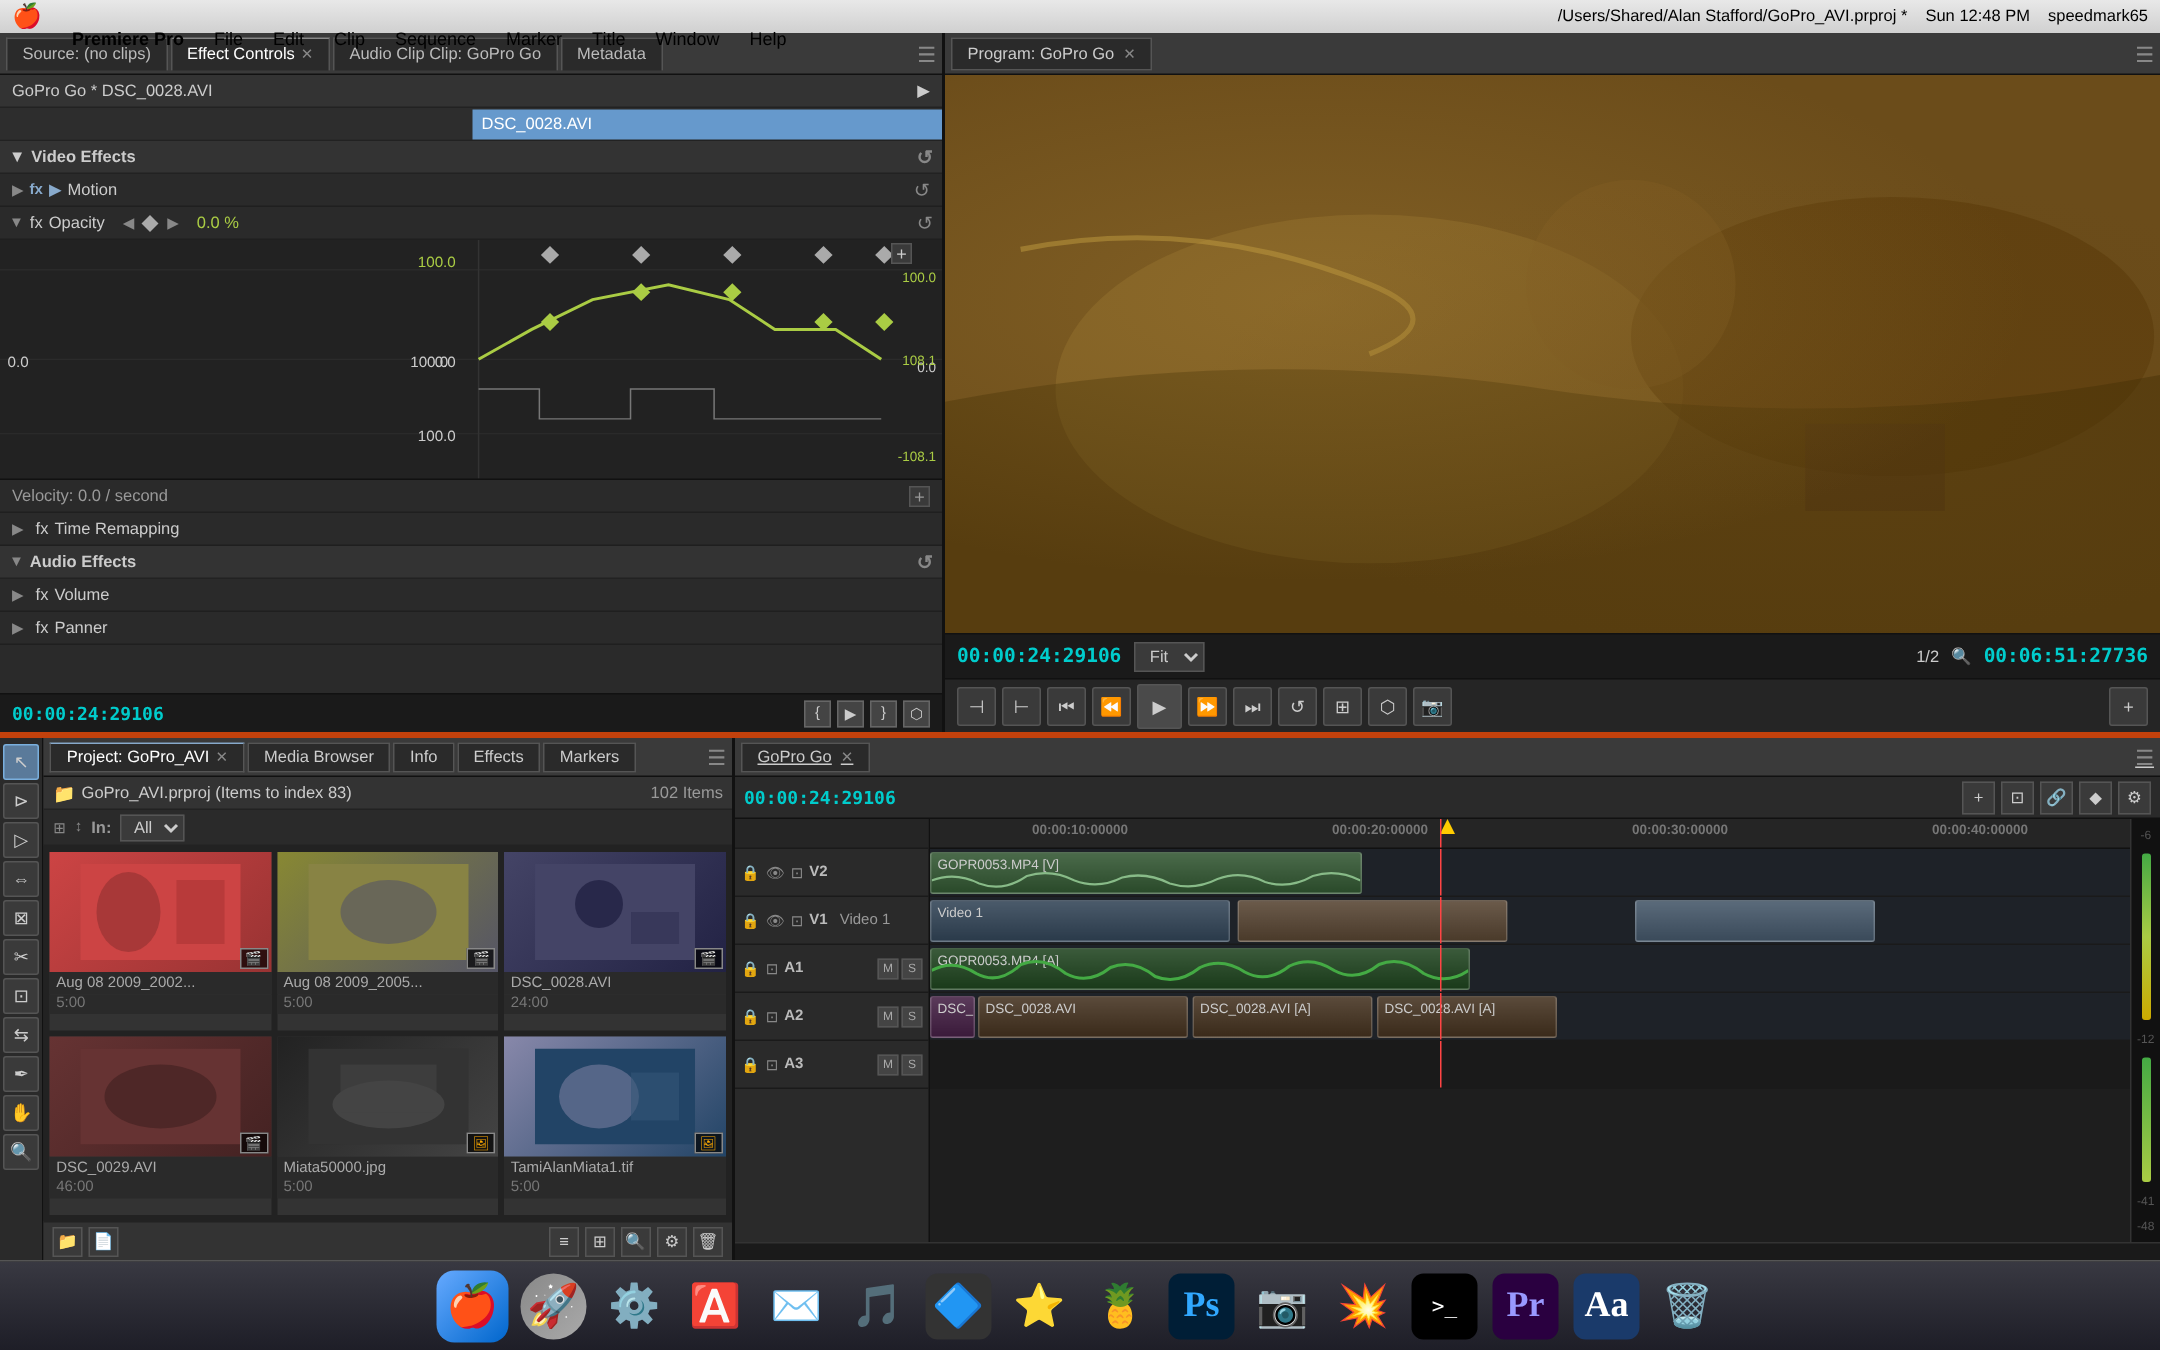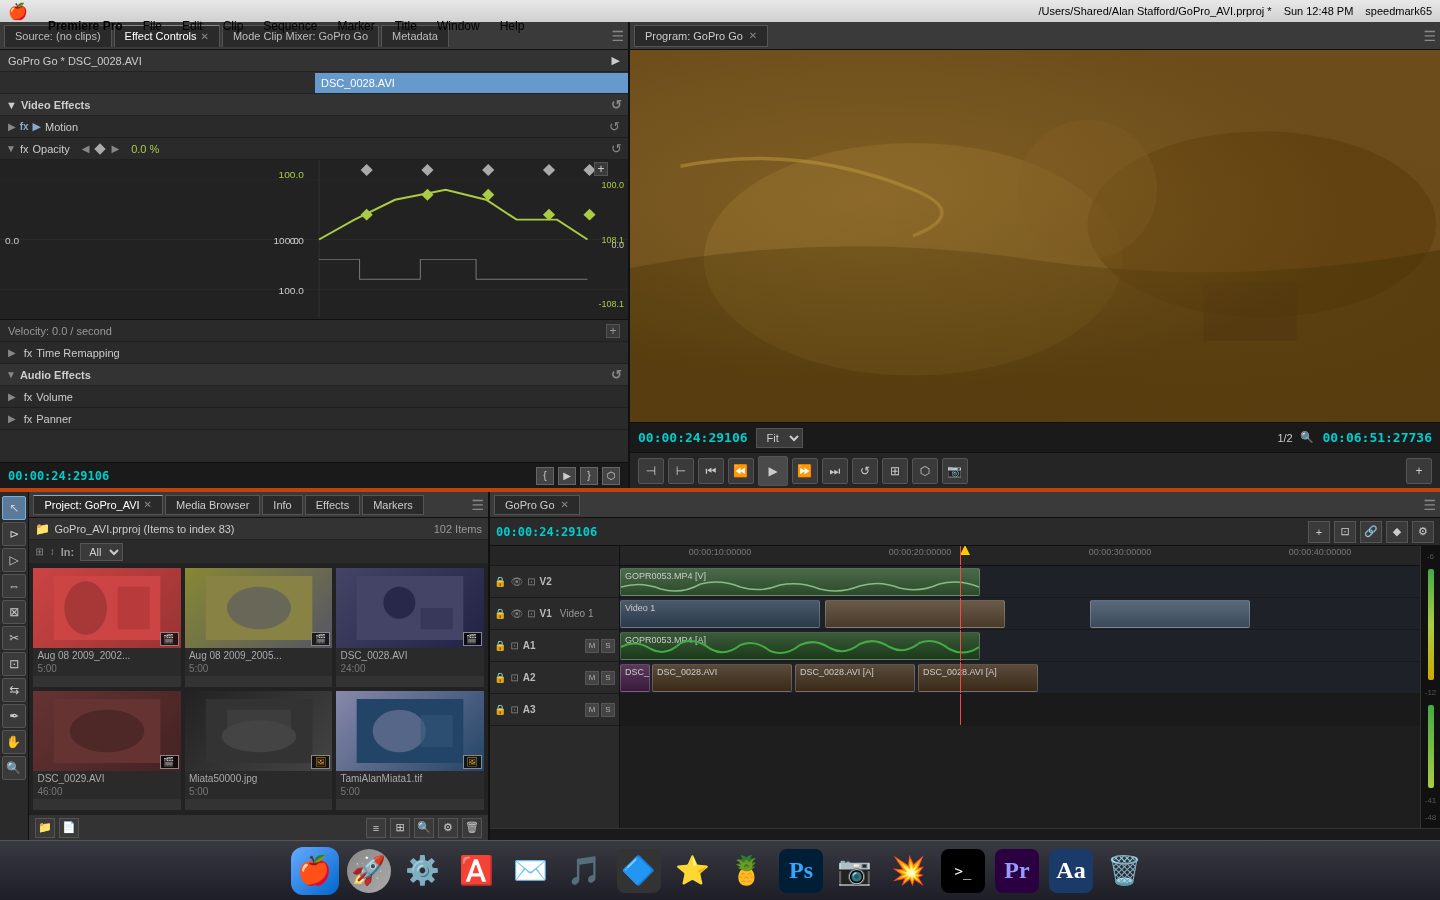--- a/index.html
+++ b/index.html
@@ -594,20 +594,21 @@
       flex-direction: column;
     }
 
     .timeline-tabs {
       height: 26px;
       background: #3a3a3a;
       display: flex;
       align-items: center;
       padding: 0 4px;
       border-bottom: 1px solid #111;
+      text-decoration: underline;
     }
     .timeline-tab {
       height: 20px;
       padding: 0 10px;
       background: #2a2a2a;
       border: 1px solid #555;
       font-size: 11px;
       color: #ccc;
       display: flex;
       align-items: center;
@@ -700,21 +701,22 @@
       overflow-y: hidden;
       position: relative;
     }
 
     .timeline-ruler {
       height: 20px;
       background: #252525;
       border-bottom: 1px solid #111;
       position: relative;
       display: flex;
-      align-items: flex-end;
+      align-items: flex-start;
+      font-weight: bold;
     }
     .ruler-label {
       position: absolute;
       bottom: 8px;
       font-size: 9px;
       color: #777;
       transform: translateX(-50%);
     }
     .playhead {
       position: absolute;
@@ -740,21 +742,21 @@
       position: absolute;
       height: 28px;
       top: 2px;
       border-radius: 2px;
       overflow: hidden;
       border: 1px solid rgba(255,255,255,0.2);
     }
     .clip-v2 {
       background: linear-gradient(to bottom, #4a6a4a, #2a4a2a);
       left: 0;
-      width: 360px;
+      width: 288px;
     }
     .clip-v1-1 {
       background: linear-gradient(to bottom, #4a5a6a, #2a3a4a);
       left: 0;
       width: 200px;
     }
     .clip-v1-2 {
       background: linear-gradient(to bottom, #6a5a4a, #4a3a2a);
       left: 205px;
       width: 180px;
@@ -901,21 +903,21 @@
 
       <div class="panel-tabs">
         <div class="panel-tab">
           <span>Source: (no clips)</span>
         </div>
         <div class="panel-tab active">
           <span>Effect Controls</span>
           <span class="close-x">✕</span>
         </div>
         <div class="panel-tab">
-          <span>Mode Clip Mixer: GoPro Go</span>
+          <span>Audio Clip Clip: GoPro Go</span>
         </div>
         <div class="panel-tab">
           <span>Metadata</span>
         </div>
         <span class="panel-menu-btn">☰</span>
       </div>
 
       <div class="effect-controls-content">
 
         <div class="source-bar">

